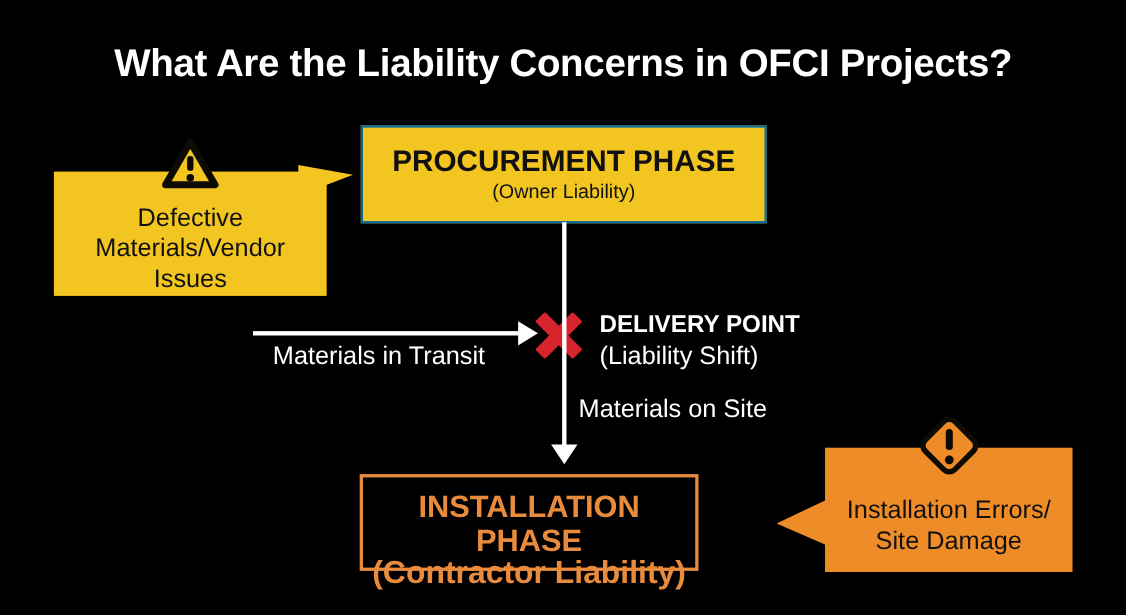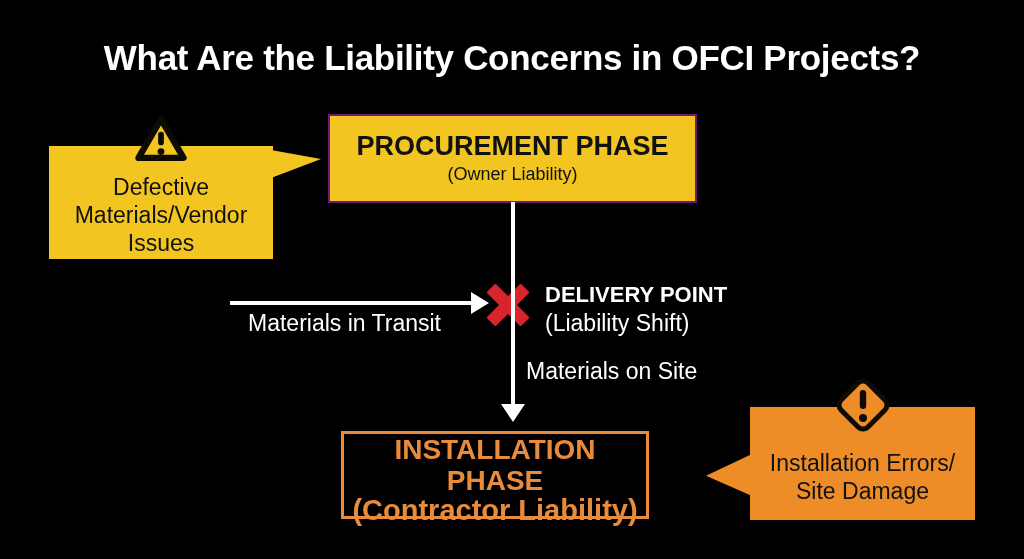--- a/index.html
+++ b/index.html
@@ -26,21 +26,21 @@
   
   .callout{
     position:absolute;
     box-sizing:border-box;
     text-align:center;
     color:#111;
     font-size:23px;line-height:28px;
   }
   .callout .line{display:block;}
   .callout-defective{
-    left:49px;top:146px;width:224px;height:113px;
+    left:49px;top:156px;width:248px;height:113px;
     background:var(--yellow,#F2C521);
     padding-top:27px;
   }
   .callout-installation{
     left:750px;top:407px;width:225px;height:113px;
     background:var(--orange,#EE8C28);
     padding-top:42px;
   }
   .callout-icon{
     position:absolute;left:50%;transform:translateX(-50%);
@@ -61,31 +61,32 @@
   }
   
   .phase-box{
     position:absolute;
     box-sizing:border-box;
     text-align:center;
   }
   .phase-procurement{
     left:328px;top:114px;width:369px;height:89px;
     background:var(--yellow,#F2C521);
-    border:2px solid #701a75;
+    border:2px solid #0369a1;
     color:#111;
     padding-top:15px;
   }
   .phase-procurement .phase-title{font-size:27px;font-weight:bold;line-height:30px;}
   .phase-procurement .phase-sub{font-size:18px;line-height:27px;}
   .phase-installation{
-    left:341px;top:431px;width:308px;height:88px;
+    left:327px;top:431px;width:308px;height:88px;
     background:transparent;
     border:3px solid var(--orange-accent,#E88B3C);
     color:var(--orange-accent,#E88B3C);
+    padding-top:11px;
   }
   .phase-installation .phase-title{font-size:28px;font-weight:bold;line-height:31px;}
   .phase-installation .phase-sub{font-size:29px;font-weight:bold;line-height:29px;}
   
   .vline{
     position:absolute;left:511px;top:202px;width:4px;height:204px;
     background:var(--white,#fff);z-index:3;
   }
   .v-arrowhead{
     position:absolute;left:501px;top:404px;width:0;height:0;

